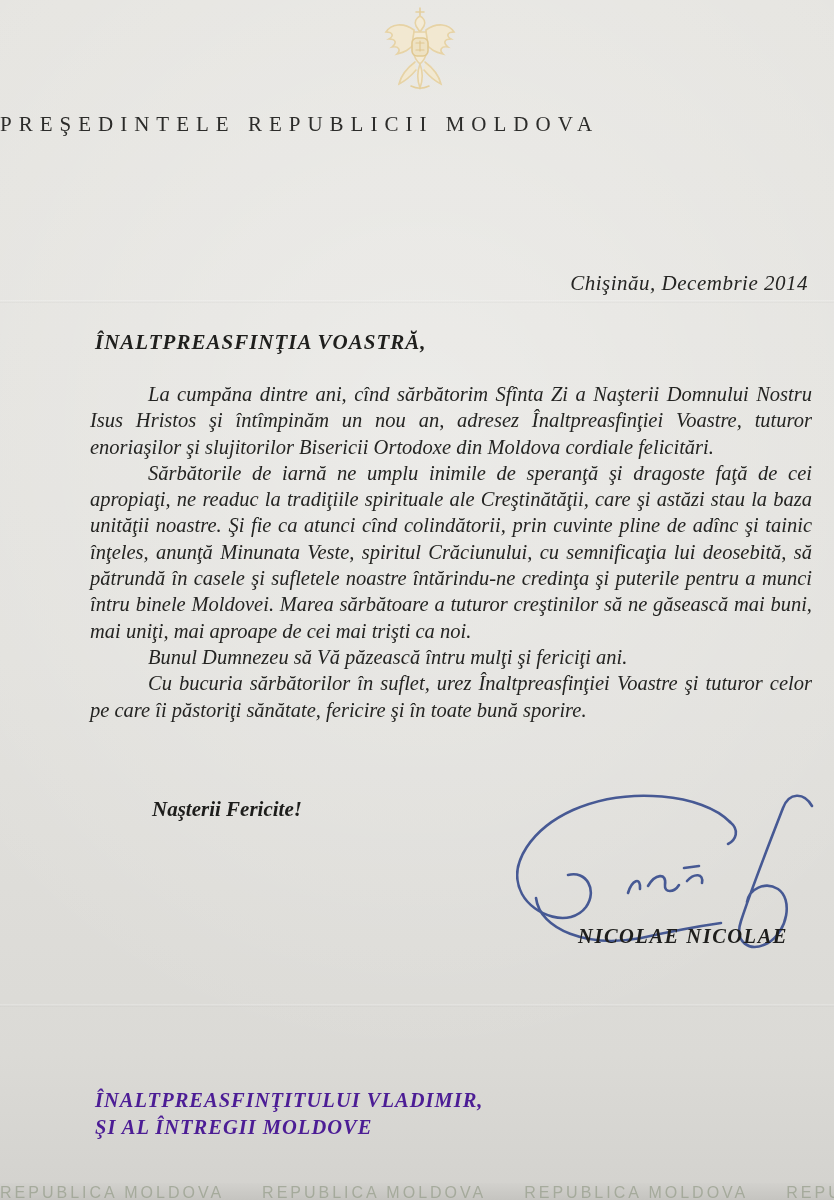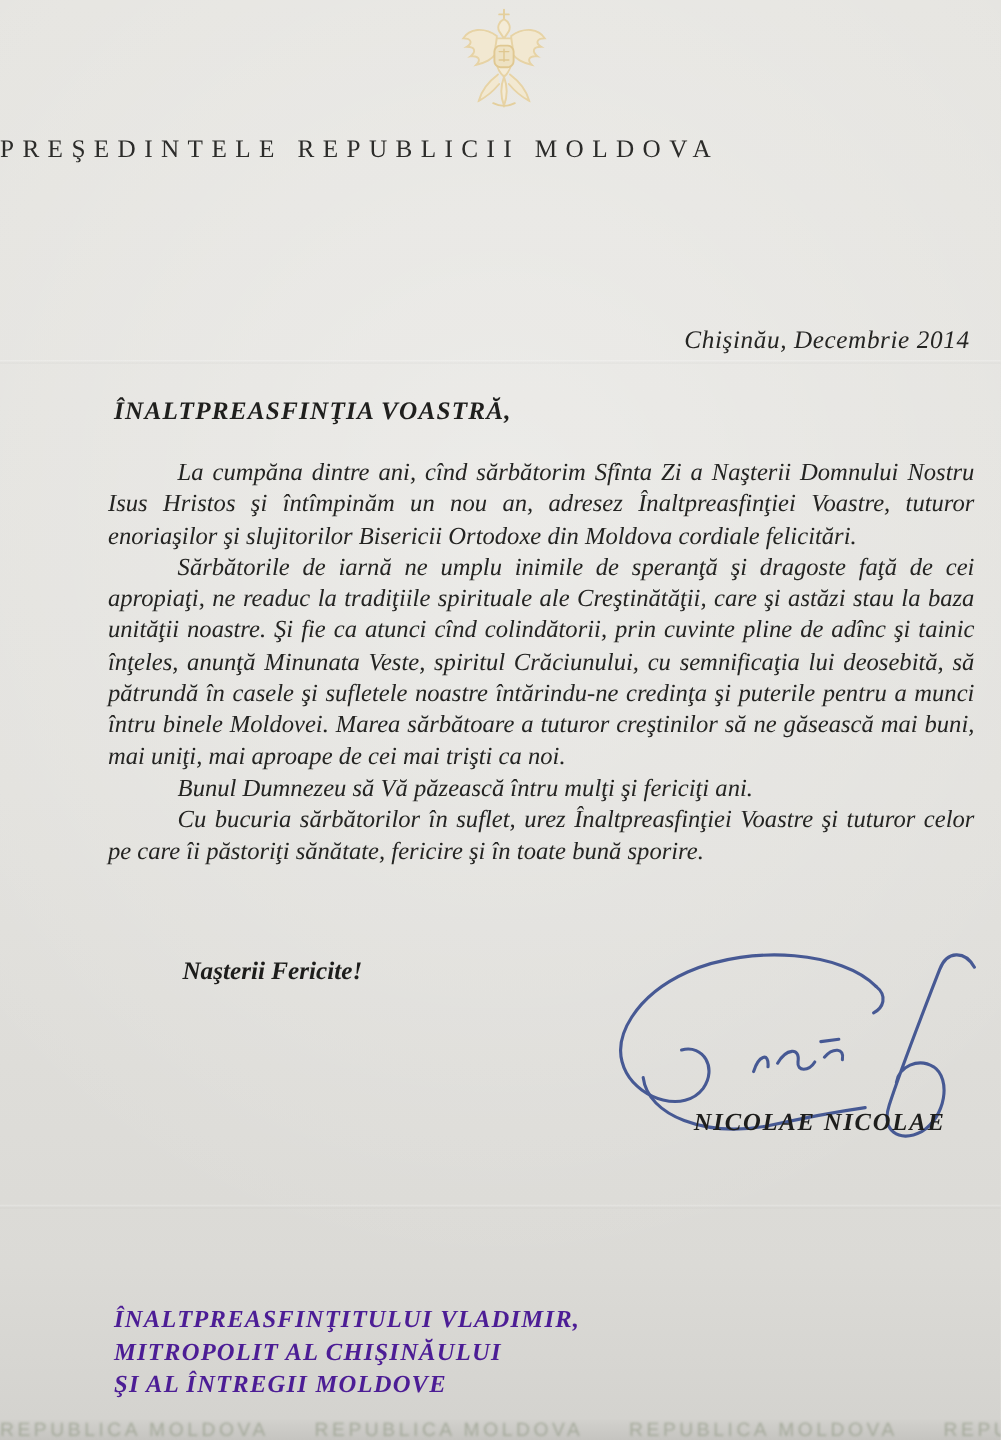--- a/index.html
+++ b/index.html
@@ -168,21 +168,20 @@
 
   <path d="M334,26 C326,12 311,12 305,28 C291,64 273,110 263,141 C256,162 271,173 290,163 C310,151 315,119 300,109 C287,101 271,109 269,122"></path>
 
   <path d="M252,42 C262,50 258,60 250,64"></path>
 </svg>
 
 <div class="signer-name">NICOLAE  NICOLAE</div>
 
 <div class="recipient">
   <div>ÎNALTPREASFINŢITULUI VLADIMIR,</div>
-  <div>MITROPOLIT AL CHIŞINĂULUI</div>
   <div>ŞI AL ÎNTREGII MOLDOVE</div>
 </div>
 
 <div class="security-strip">
   <span class="wm">REPUBLICA MOLDOVA</span>
   <span class="wm">REPUBLICA MOLDOVA</span>
   <span class="wm">REPUBLICA MOLDOVA</span>
   <span class="wm">REPUBLICA MOLDOVA</span>
   
 </div>

